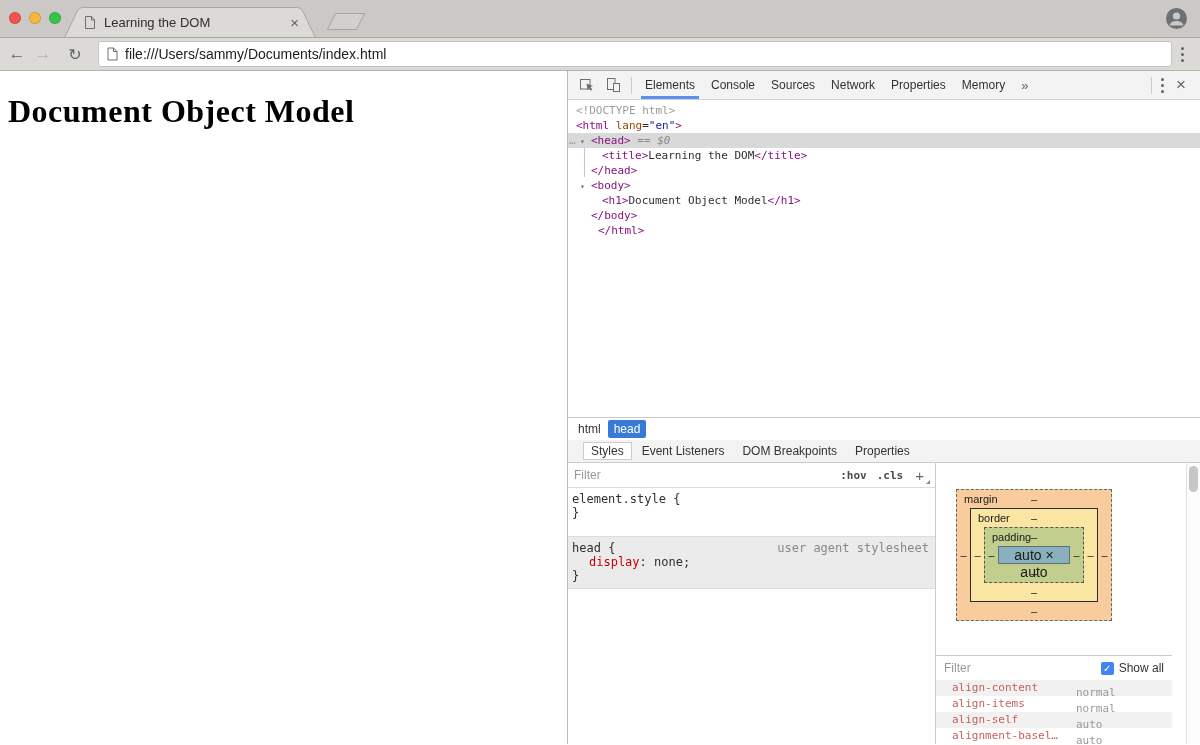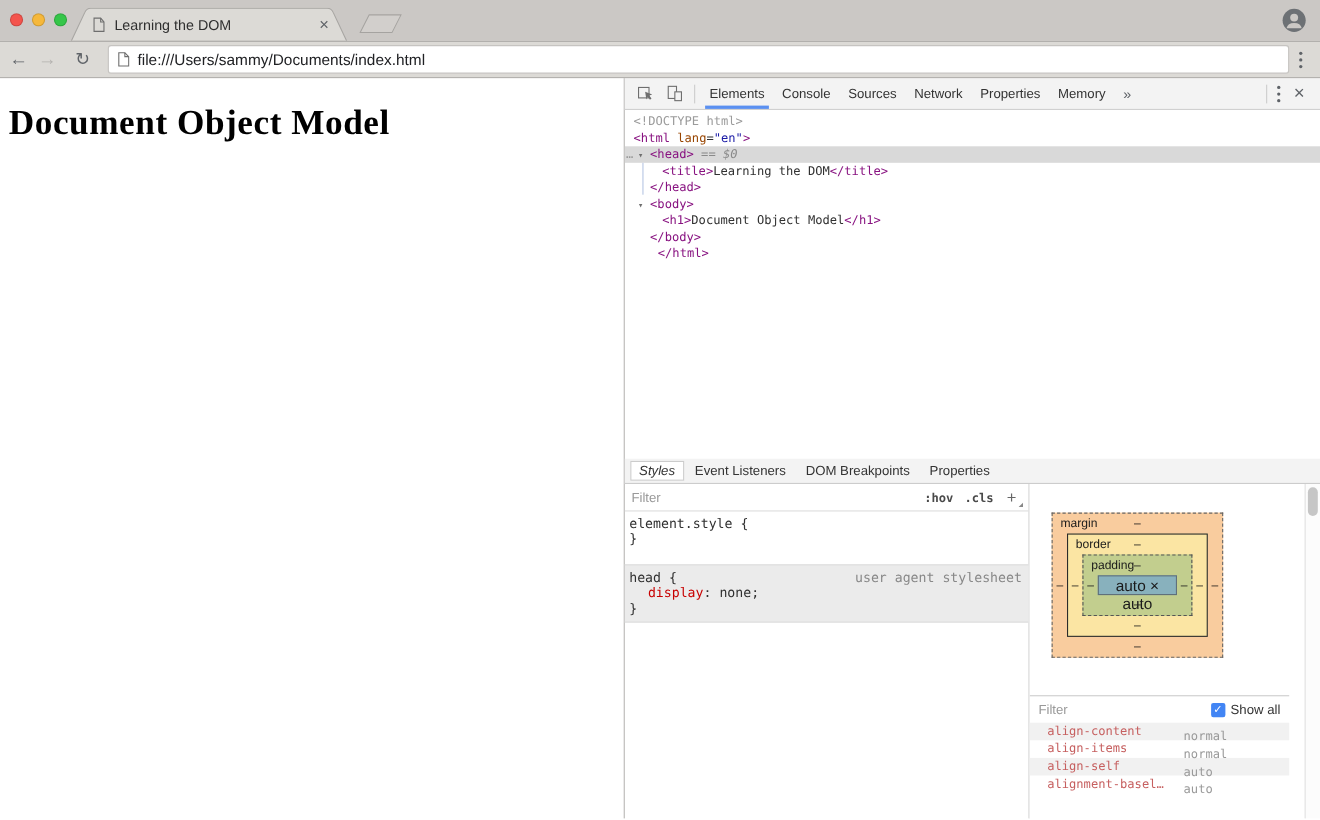--- a/index.html
+++ b/index.html
@@ -71,21 +71,21 @@
   .guide { position:absolute; left:16px; top:48px; width:1px; height:29px; background:#b6c6e3; }
 
   .dt-crumbs { height:23px; border-top:1px solid #ccc; display:flex; align-items:center;
     padding-left:6px; gap:3px; font-size:12px; color:#333; flex:0 0 auto; background:#fff; }
   .crumb { padding:2px 4px; }
   .crumb.sel { background:#3879d9; color:#fff; border-radius:2px; padding:2px 6px; }
 
   .dt-side-tabs { height:23px; background:#f3f3f3; border-bottom:1px solid #ccc;
     display:flex; align-items:center; font-size:12px; color:#333; padding-left:2px; flex:0 0 auto; }
   .side-tab { padding:2px 8px; margin:0 1px; }
-  .side-tab.active { background:#fff; border:1px solid #ccc; padding:1px 7px; margin-left:3px;font-style:italic; }
+  .side-tab.active { background:#fff; border:1px solid #ccc; padding:1px 7px; margin-left:13px; }
 
   .dt-bottom { flex:1; display:flex; min-height:0; }
 
   
   .styles-pane { width:368px; border-right:1px solid #ccc; display:flex; flex-direction:column; }
   .filter-row { height:25px; border-bottom:1px solid #ddd; display:flex; align-items:center;
     padding:0 6px; flex:0 0 auto; }
   .filter-ph { font-size:12px; color:#999; flex:1; }
   .sctl { font-size:11px; font-weight:bold; color:#4a4a4a; margin-left:10px;
     font-family:"DejaVu Sans Mono", monospace; }
@@ -240,20 +240,24 @@
         <div class="code-line sel" style="padding-left: 8px;"><span class="cdots">…</span><span class="arrow">▾</span><span class="tk-tag">&lt;head&gt;</span><span class="tk-meta"> == </span><span class="tk-meta-i">$0</span></div>
         <div class="code-line" style="padding-left: 34px;"><span class="tk-tag">&lt;title&gt;</span><span class="tk-text">Learning the DOM</span><span class="tk-tag">&lt;/title&gt;</span></div>
         <div class="code-line" style="padding-left: 23px;"><span class="tk-tag">&lt;/head&gt;</span></div>
         <div class="code-line" style="padding-left: 8px;"><span class="arrow">▾</span><span class="tk-tag">&lt;body&gt;</span></div>
         <div class="code-line" style="padding-left: 34px;"><span class="tk-tag">&lt;h1&gt;</span><span class="tk-text">Document Object Model</span><span class="tk-tag">&lt;/h1&gt;</span></div>
         <div class="code-line" style="padding-left: 23px;"><span class="tk-tag">&lt;/body&gt;</span></div>
         <div class="code-line" style="padding-left: 8px; margin-left: 22px;"><span class="tk-tag">&lt;/html&gt;</span></div>
         <div class="guide"></div>
       </div>
 
+    <div class="dt-crumbs">
+        <span class="crumb">html</span>
+        <span class="crumb sel">head</span>
+      </div>
 
     <div class="dt-side-tabs">
         <span class="side-tab active">Styles</span>
         <span class="side-tab">Event Listeners</span>
         <span class="side-tab">DOM Breakpoints</span>
         <span class="side-tab">Properties</span>
       </div>
 
     <div class="dt-bottom">
 

